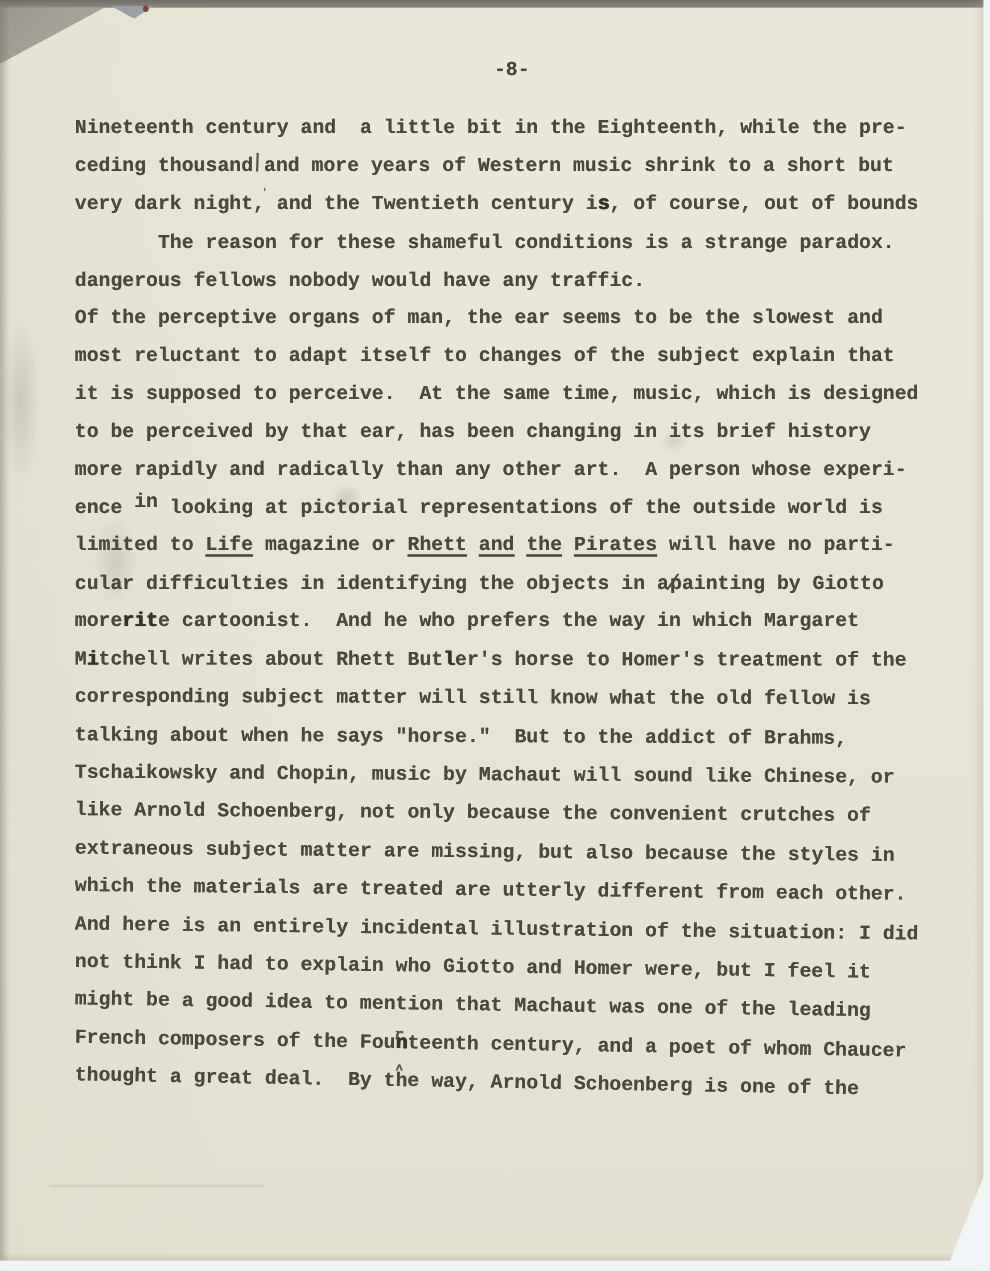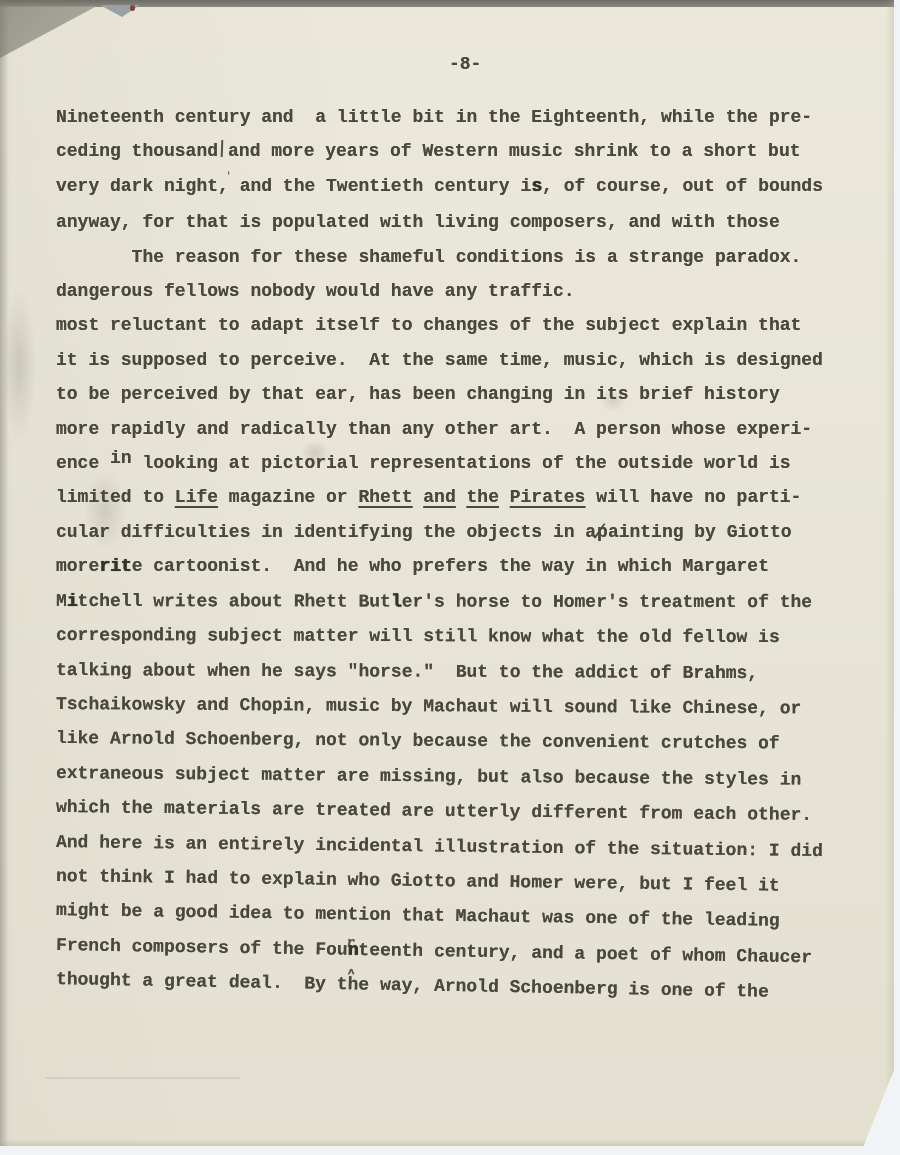--- a/index.html
+++ b/index.html
@@ -51,21 +51,21 @@
     background:radial-gradient(closest-side,rgba(120,112,95,0.18),rgba(120,112,95,0));}
   .crease{position:absolute;left:45px;top:1077px;width:195px;height:2px;
     background:rgba(100,95,78,0.12);}
   
   .pagenum{
     position:absolute;left:449px;top:54px;
     font-size:18px;font-weight:bold;color:#4a483e;
     text-shadow:0 0 0.6px rgba(58,56,46,0.65);
   }
   .body-text{
-    position:absolute;left:56px;top:100px;width:800px;
+    position:absolute;left:68px;top:100px;width:800px;
     font-size:18px;font-weight:bold;line-height:34.4px;
     color:#4a483e;
     text-shadow:0 0 0.6px rgba(58,56,46,0.65);
   }
   .line{white-space:pre;transform-origin:0 50%;}
   .u{text-decoration:underline;text-decoration-thickness:1.5px;text-underline-offset:4px;}
   .ov{color:#35332a;text-shadow:0.7px 0 currentColor,0 0 1px rgba(40,38,30,0.8);}
   .raised{position:relative;top:-5px;text-align:right;}
   .vmark{display:inline-block;width:2px;height:17px;background:#55534a;
     vertical-align:-1px;margin:0 5px 0 3px;transform:rotate(2deg);}
@@ -103,23 +103,23 @@
   <div class="stain-c"></div>
   <div class="stain-d"></div>
   <div class="crease"></div>
 
   <div class="pagenum">-8-</div>
 
   <div class="body-text">
       <div class="line"><span>Nineteenth century and  a little bit in the Eighteenth, while the pre-</span></div>
       <div class="line"><span>ceding thousand</span><span class="vmark"></span><span>and more years of Western music shrink to a short but</span></div>
       <div class="line"><span>very dark night,</span><span class="float-mark">ʻ</span><span> and the Twentieth century i</span><span class="ov">s</span><span>, of course, out of bounds</span></div>
-      <div class="line"><span>anyway, for that is populated with living composers, and with those</span></div>
       <div class="line"><span>       The reason for these shameful conditions is a strange paradox.</span></div>
       <div class="line"><span>dangerous fellows nobody would have any traffic.</span></div>
+      <div class="line"><span>Of the perceptive organs of man, the ear seems to be the slowest and</span></div>
       <div class="line"><span>most reluctant to adapt itself to changes of the subject explain that</span></div>
       <div class="line"><span>it is supposed to perceive.  At the same time, music, which is designed</span></div>
       <div class="line"><span>to be perceived by that ear, has been changing in its brief history</span></div>
       <div class="line"><span>more rapidly and radically than any other art.  A person whose experi-</span></div>
       <div class="line"><span>ence </span><span class="raised">in</span><span> looking at pictorial representations of the outside world is</span></div>
       <div class="line"><span>limited to </span><span class="u">Life</span><span> magazine or </span><span class="u">Rhett</span><span> </span><span class="u">and</span><span> </span><span class="u">the</span><span> </span><span class="u">Pirates</span><span> will have no parti-</span></div>
       <div class="line"><span>cular difficulties in identifying the objects in a</span><span class="hand-slash">/</span><span>painting by Giotto</span></div>
       <div class="line"><span>more</span><span class="ov">rit</span><span>e cartoonist.  And he who prefers the way in which Margaret</span></div>
       <div class="line" style="transform: rotate(0.085deg);"><span>M</span><span class="ov">i</span><span>tchell writes about Rhett But</span><span class="ov">l</span><span>er's horse to Homer's treatment of the</span></div>
       <div class="line" style="transform: rotate(0.17deg);"><span>corresponding subject matter will still know what the old fellow is</span></div>

